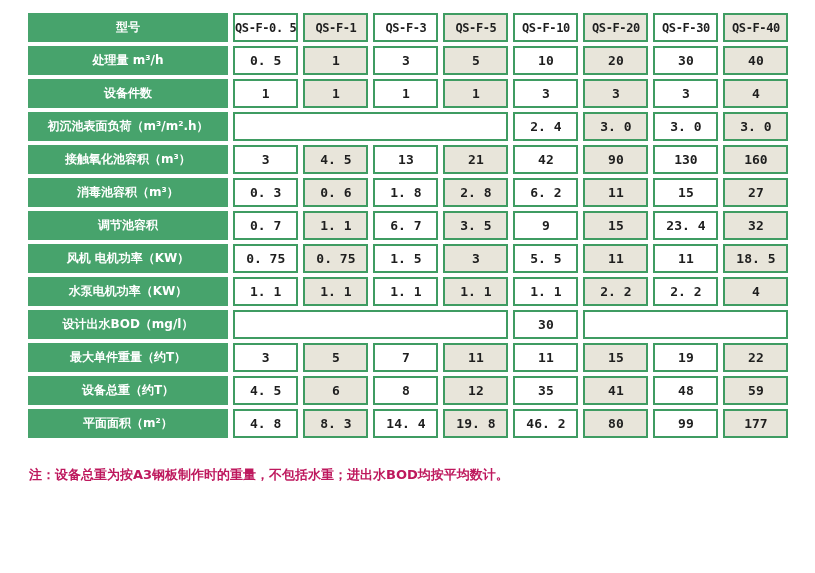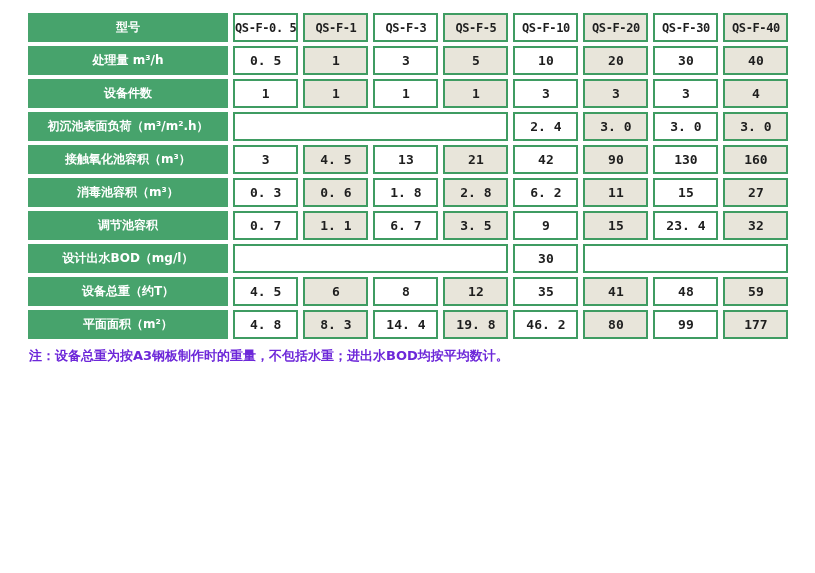--- a/index.html
+++ b/index.html
@@ -37,24 +37,24 @@
     font-weight:bold;
     font-size:13px;
     height:29px;
     white-space:nowrap;
     overflow:visible;
   }
   td.cell.alt{background:var(--beige);}
   td.cell.hdr{font-size:12px;letter-spacing:-0.4px;}
   td.cell.merged{background:#ffffff;}
   .note{
-    margin:4px 0 0 6px;
+    margin:24px 0 0 6px;
     font-size:13px;
     font-weight:bold;
-    color:#6d28d9;
+    color:#be185d;
     white-space:nowrap;
   }
 </style>
 </head>
 <body>
 
 <div class="page">
   <table class="spec">
     <colgroup>
       <col style="width:200px">
@@ -136,24 +136,57 @@
           <td class="cell">0. 7</td>
           <td class="cell alt">1. 1</td>
           <td class="cell">6. 7</td>
           <td class="cell alt">3. 5</td>
           <td class="cell">9</td>
           <td class="cell alt">15</td>
           <td class="cell">23. 4</td>
           <td class="cell alt">32</td>
         </tr>
         <tr>
+          <td class="lbl">风机 电机功率（KW）</td>
+          <td class="cell">0. 75</td>
+          <td class="cell alt">0. 75</td>
+          <td class="cell">1. 5</td>
+          <td class="cell alt">3</td>
+          <td class="cell">5. 5</td>
+          <td class="cell alt">11</td>
+          <td class="cell">11</td>
+          <td class="cell alt">18. 5</td>
+        </tr>
+        <tr>
+          <td class="lbl">水泵电机功率（KW）</td>
+          <td class="cell">1. 1</td>
+          <td class="cell alt">1. 1</td>
+          <td class="cell">1. 1</td>
+          <td class="cell alt">1. 1</td>
+          <td class="cell">1. 1</td>
+          <td class="cell alt">2. 2</td>
+          <td class="cell">2. 2</td>
+          <td class="cell alt">4</td>
+        </tr>
+        <tr>
           <td class="lbl">设计出水BOD（mg/l）</td>
           <td class="cell merged" colspan="4"></td>
           <td class="cell">30</td>
           <td class="cell merged" colspan="3"></td>
+        </tr>
+        <tr>
+          <td class="lbl">最大单件重量（约T）</td>
+          <td class="cell">3</td>
+          <td class="cell alt">5</td>
+          <td class="cell">7</td>
+          <td class="cell alt">11</td>
+          <td class="cell">11</td>
+          <td class="cell alt">15</td>
+          <td class="cell">19</td>
+          <td class="cell alt">22</td>
         </tr>
         <tr>
           <td class="lbl">设备总重（约T）</td>
           <td class="cell">4. 5</td>
           <td class="cell alt">6</td>
           <td class="cell">8</td>
           <td class="cell alt">12</td>
           <td class="cell">35</td>
           <td class="cell alt">41</td>
           <td class="cell">48</td>

